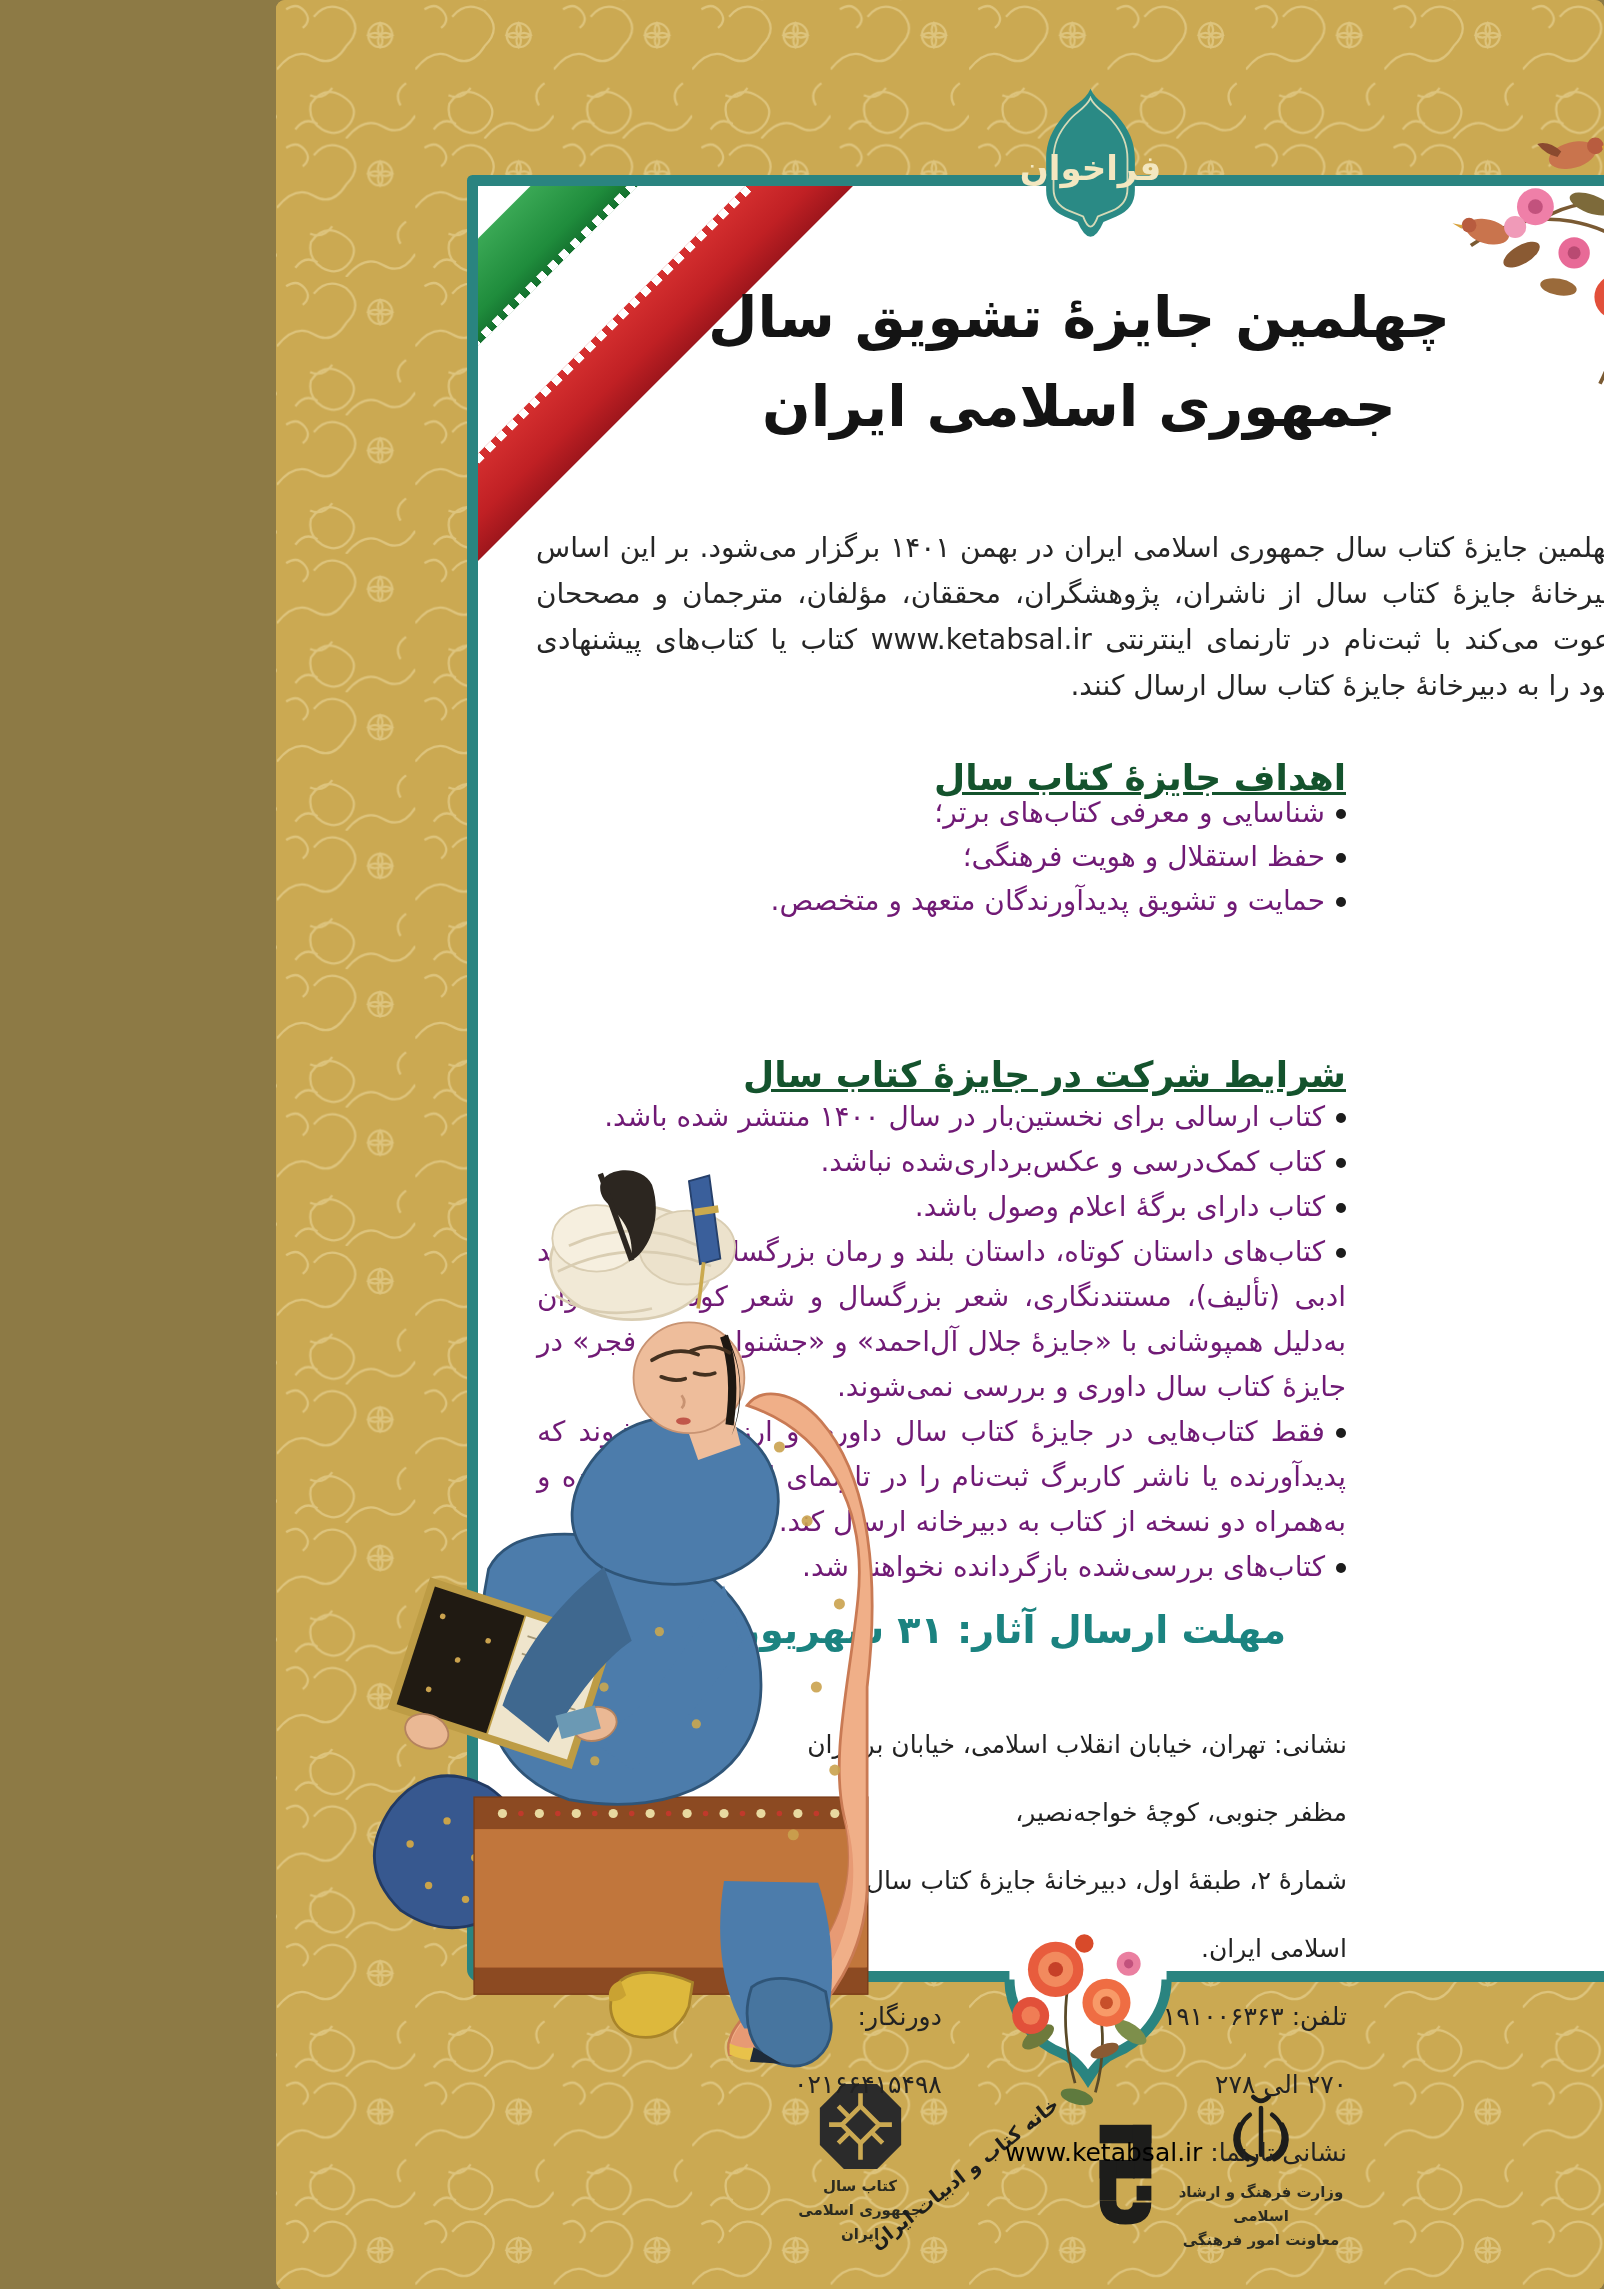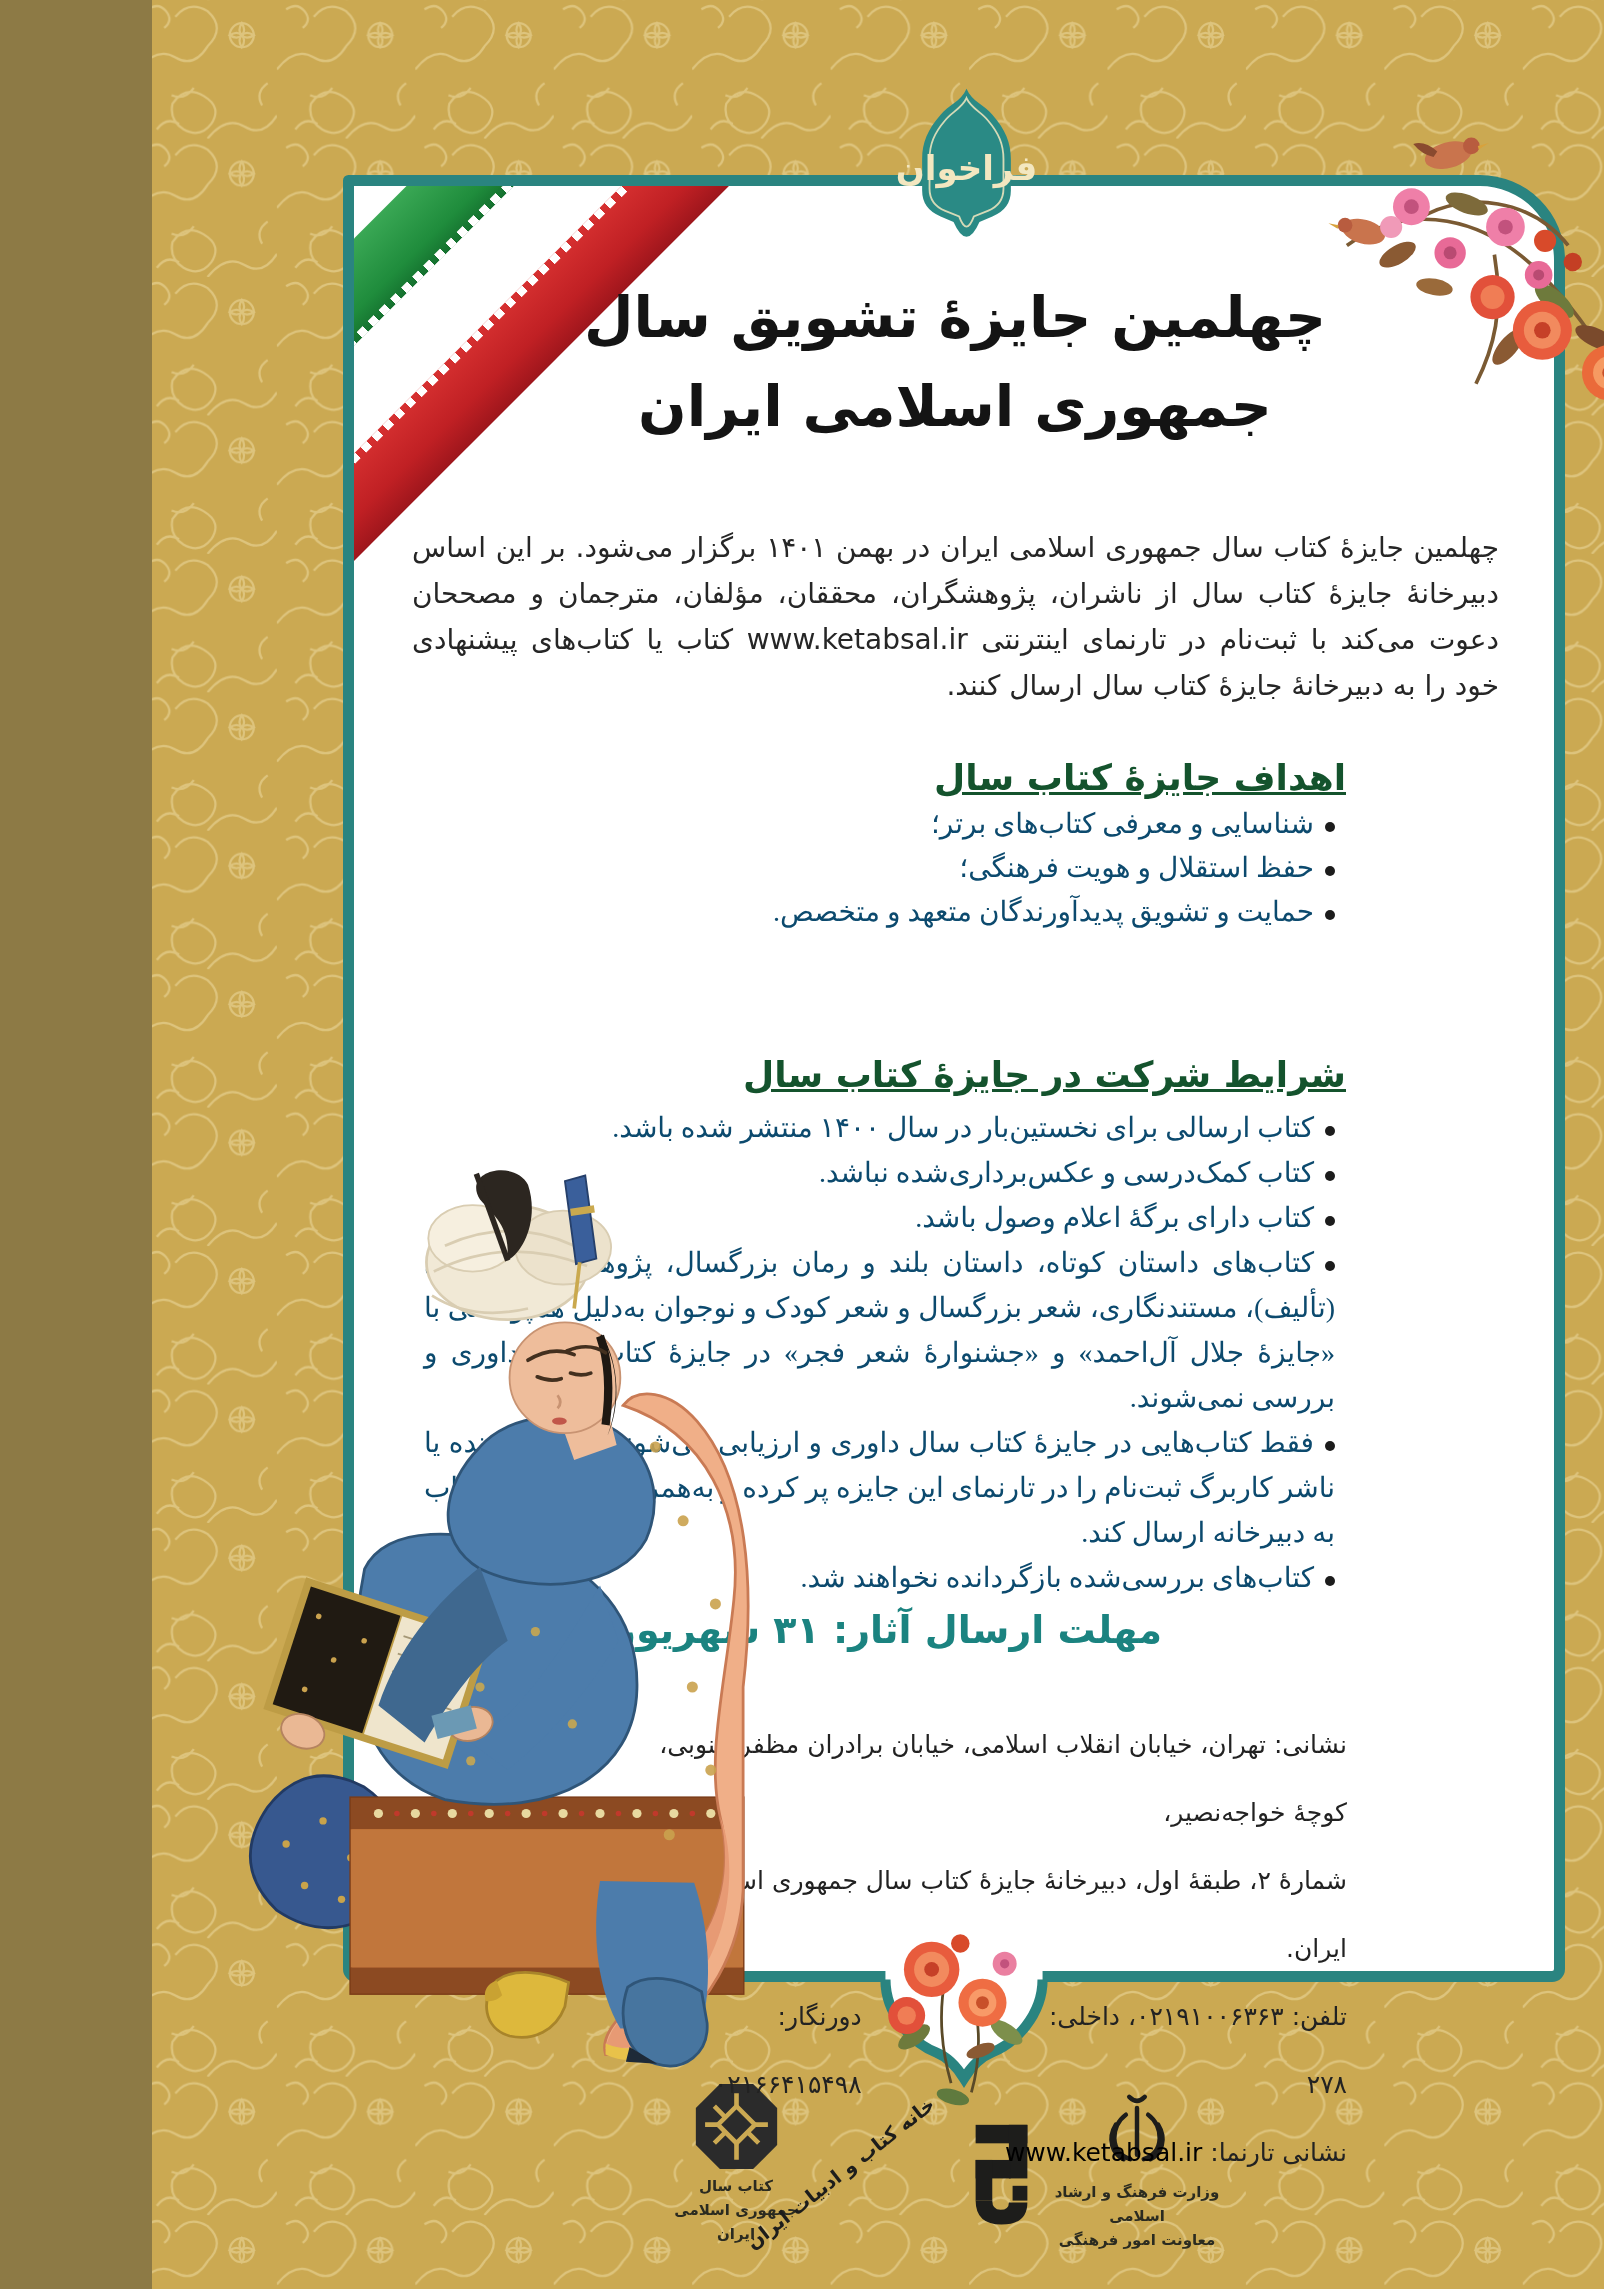--- a/index.html
+++ b/index.html
@@ -1,17 +1,17 @@
 <!DOCTYPE html>
 <html lang="fa" dir="rtl" style="font-size:14.8px"><head>
 <meta charset="utf-8">
 <style>
   html,body{margin:0;padding:0;background:#8d7a45;}
-  .page{position:relative;width:1452px;height:2290px;overflow:hidden;
-        font-family:"DejaVu Sans",sans-serif;direction:rtl;background:#cba952;}
+  .page{position:relative;width:1328px;height:2290px;overflow:hidden;
+        font-family:"DejaVu Sans",sans-serif;direction:rtl;background:#cba952;border-radius:9px;}
   .bg{position:absolute;inset:0;z-index:0;}
   
   .card{position:absolute;left:191px;top:175px;width:1222px;height:1807px;
         box-sizing:border-box;background:#ffffff;border:11px solid #2a8480;
         border-radius:5.5px 85px 13px 13px;z-index:1;}
   
   .flag-clip{position:absolute;left:202px;top:186px;width:415px;height:425px;
              overflow:hidden;z-index:2;}
   .flag-band{position:absolute;left:-309px;top:-7.4px;width:831px;height:227px;
              transform:rotate(-45deg);}
@@ -30,22 +30,22 @@
                color:#f3e7c0;font-size:34px;font-weight:bold;}
   
   .title{position:absolute;left:231px;top:273px;width:1144px;z-index:3;
          text-align:center;color:#141414;font-weight:bold;font-size:57px;line-height:89px;}
   
   .intro{position:absolute;left:260px;top:497px;width:1087px;z-index:3;
          font-size:28px;line-height:46px;color:#262626;text-align:justify;text-align-last:right;}
   .sec-h{position:absolute;right:258px;z-index:3;color:#14532d;font-size:36px;font-weight:bold;text-decoration:underline;}
   .goals-h{top:727px;}
   .cond-h{top:1024px;}
-  .blist{position:absolute;left:260px;right:257px;z-index:3;list-style:none;margin:12px;padding:0;
-         font-size:28px;color:#0c4a6e;text-align:justify;text-align-last:right;font-family:Liberation Serif, serif;}
+  .blist{position:absolute;left:260px;right:257px;z-index:3;list-style:none;margin:1px;padding:0;
+         font-size:28px;color:#701a75;text-align:justify;text-align-last:right;}
   .goals-l{top:790px;line-height:44px;}
   .cond-l{top:1093px;line-height:45px;}
   .blist li::before{content:"";display:inline-block;width:10px;height:10px;border-radius:50%;
                     background:#1c1c1c;margin-left:11px;vertical-align:middle;}
   
   .deadline{position:absolute;left:369px;top:1591px;width:628px;height:78px;z-index:3;
             display:flex;align-items:center;justify-content:center;gap:13px;direction:rtl;}
   .deadline-text{color:#1b8380;font-size:38px;font-weight:bold;white-space:nowrap;}
   
   .contact{position:absolute;right:257px;left:480px;top:1711px;z-index:3;

